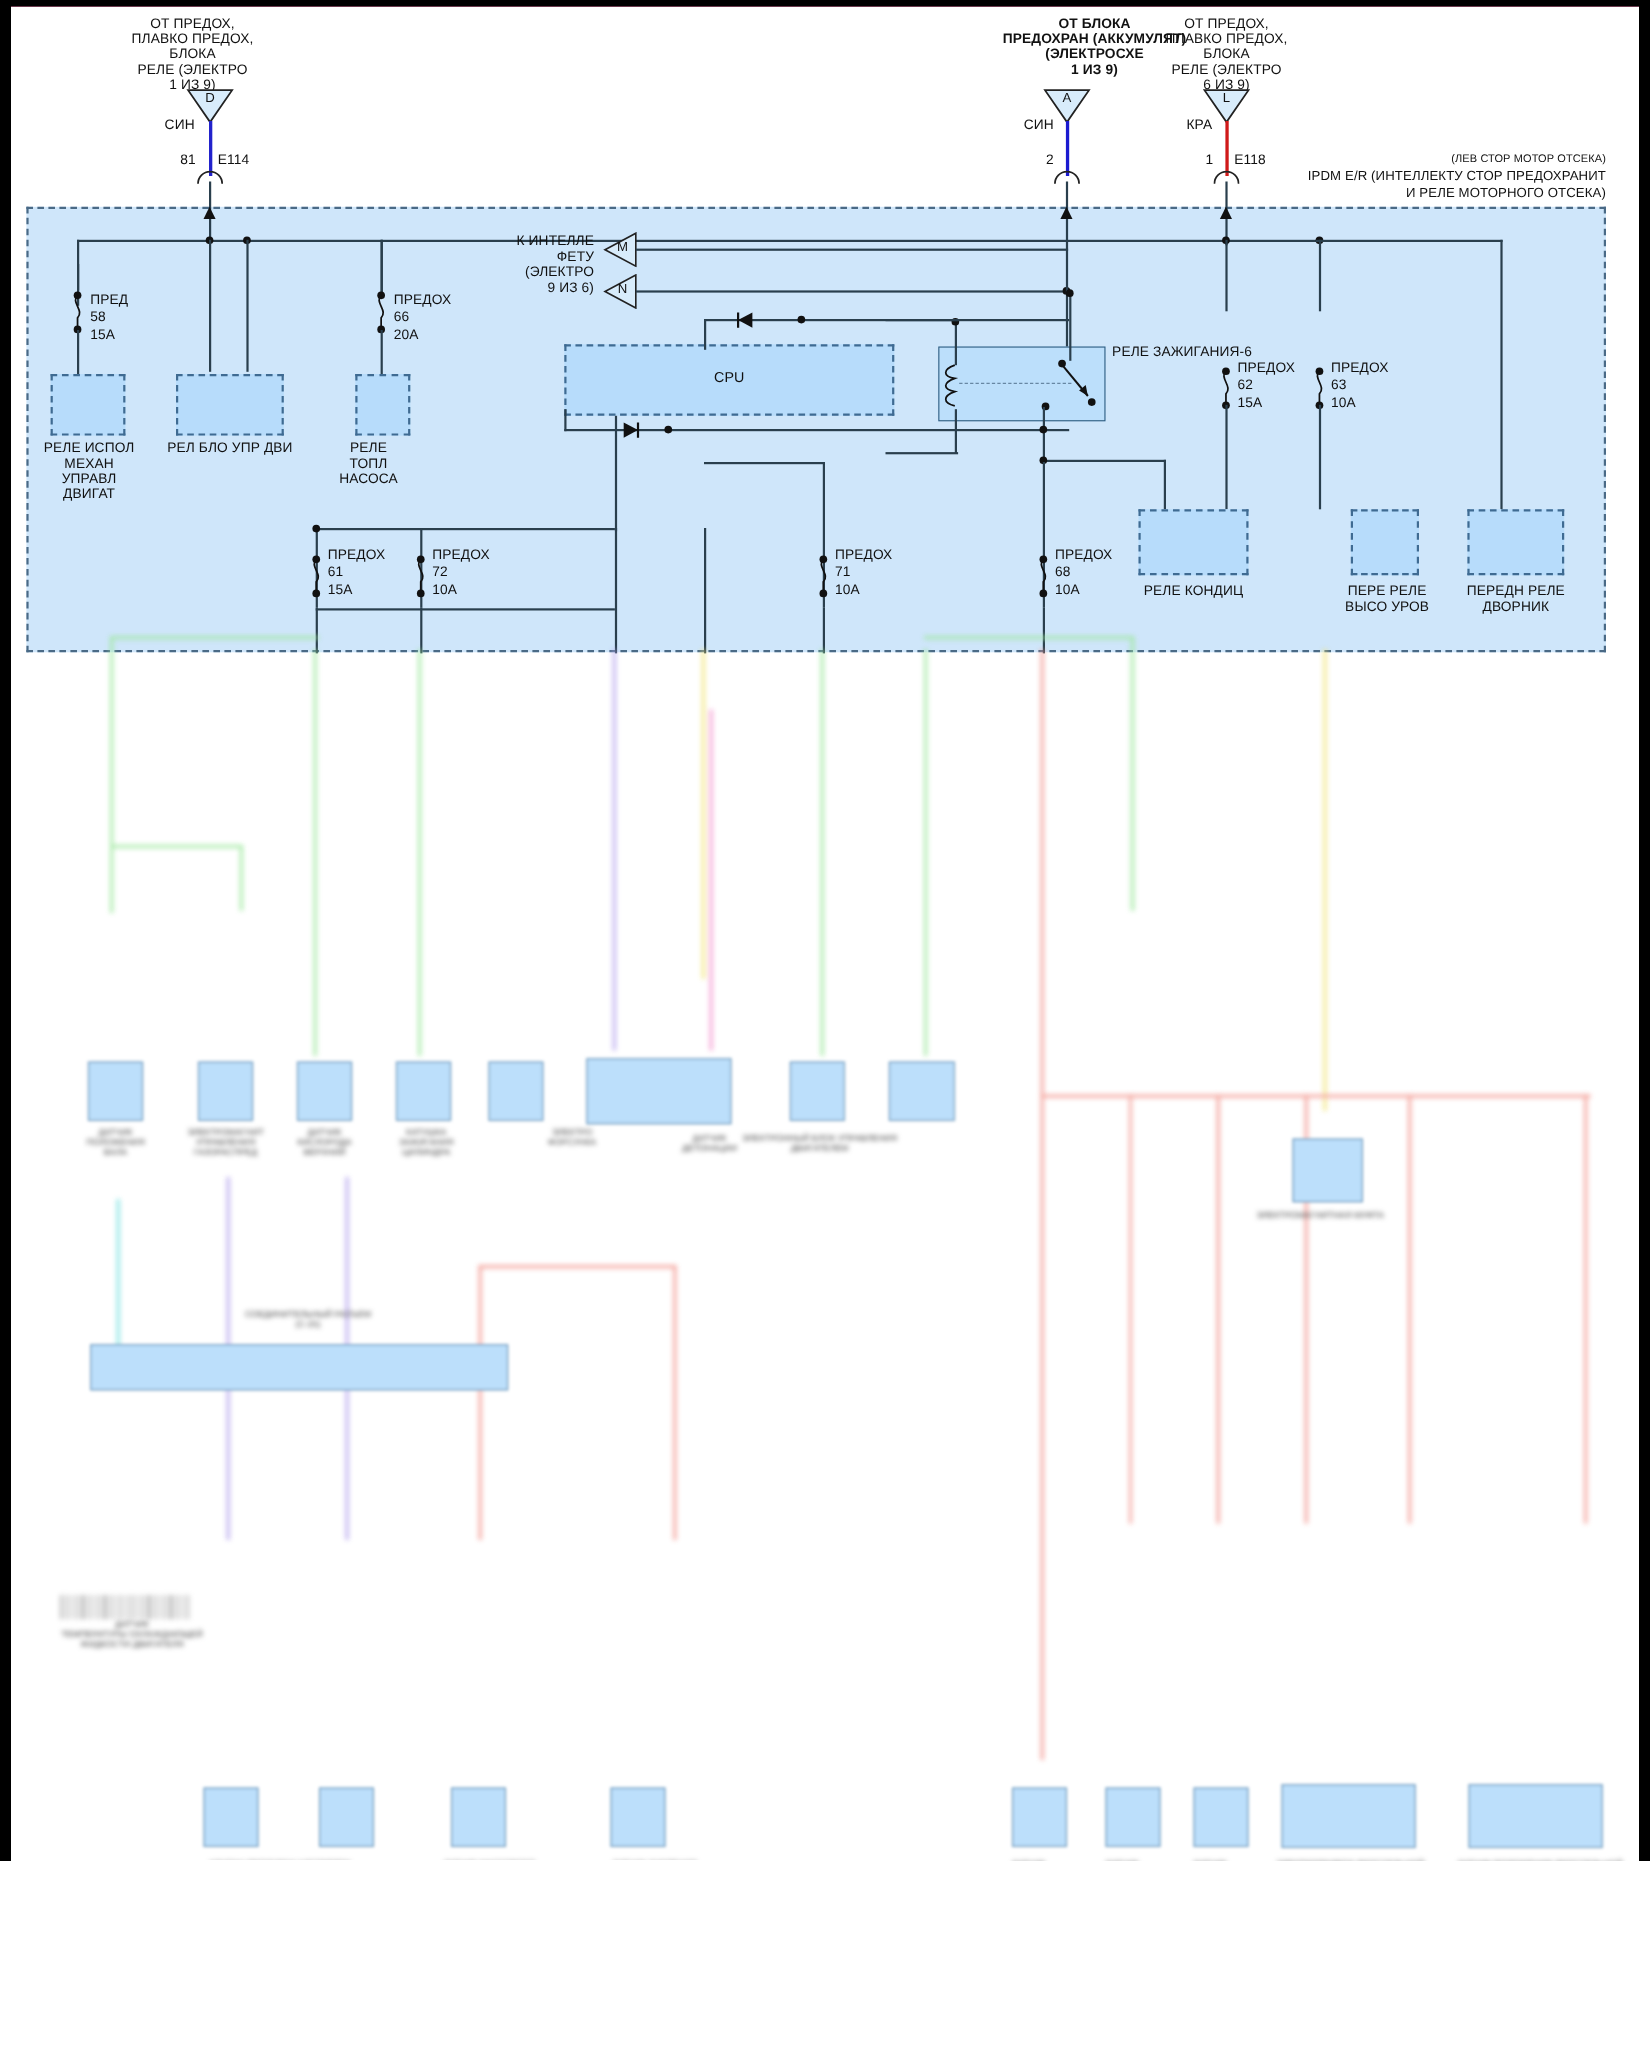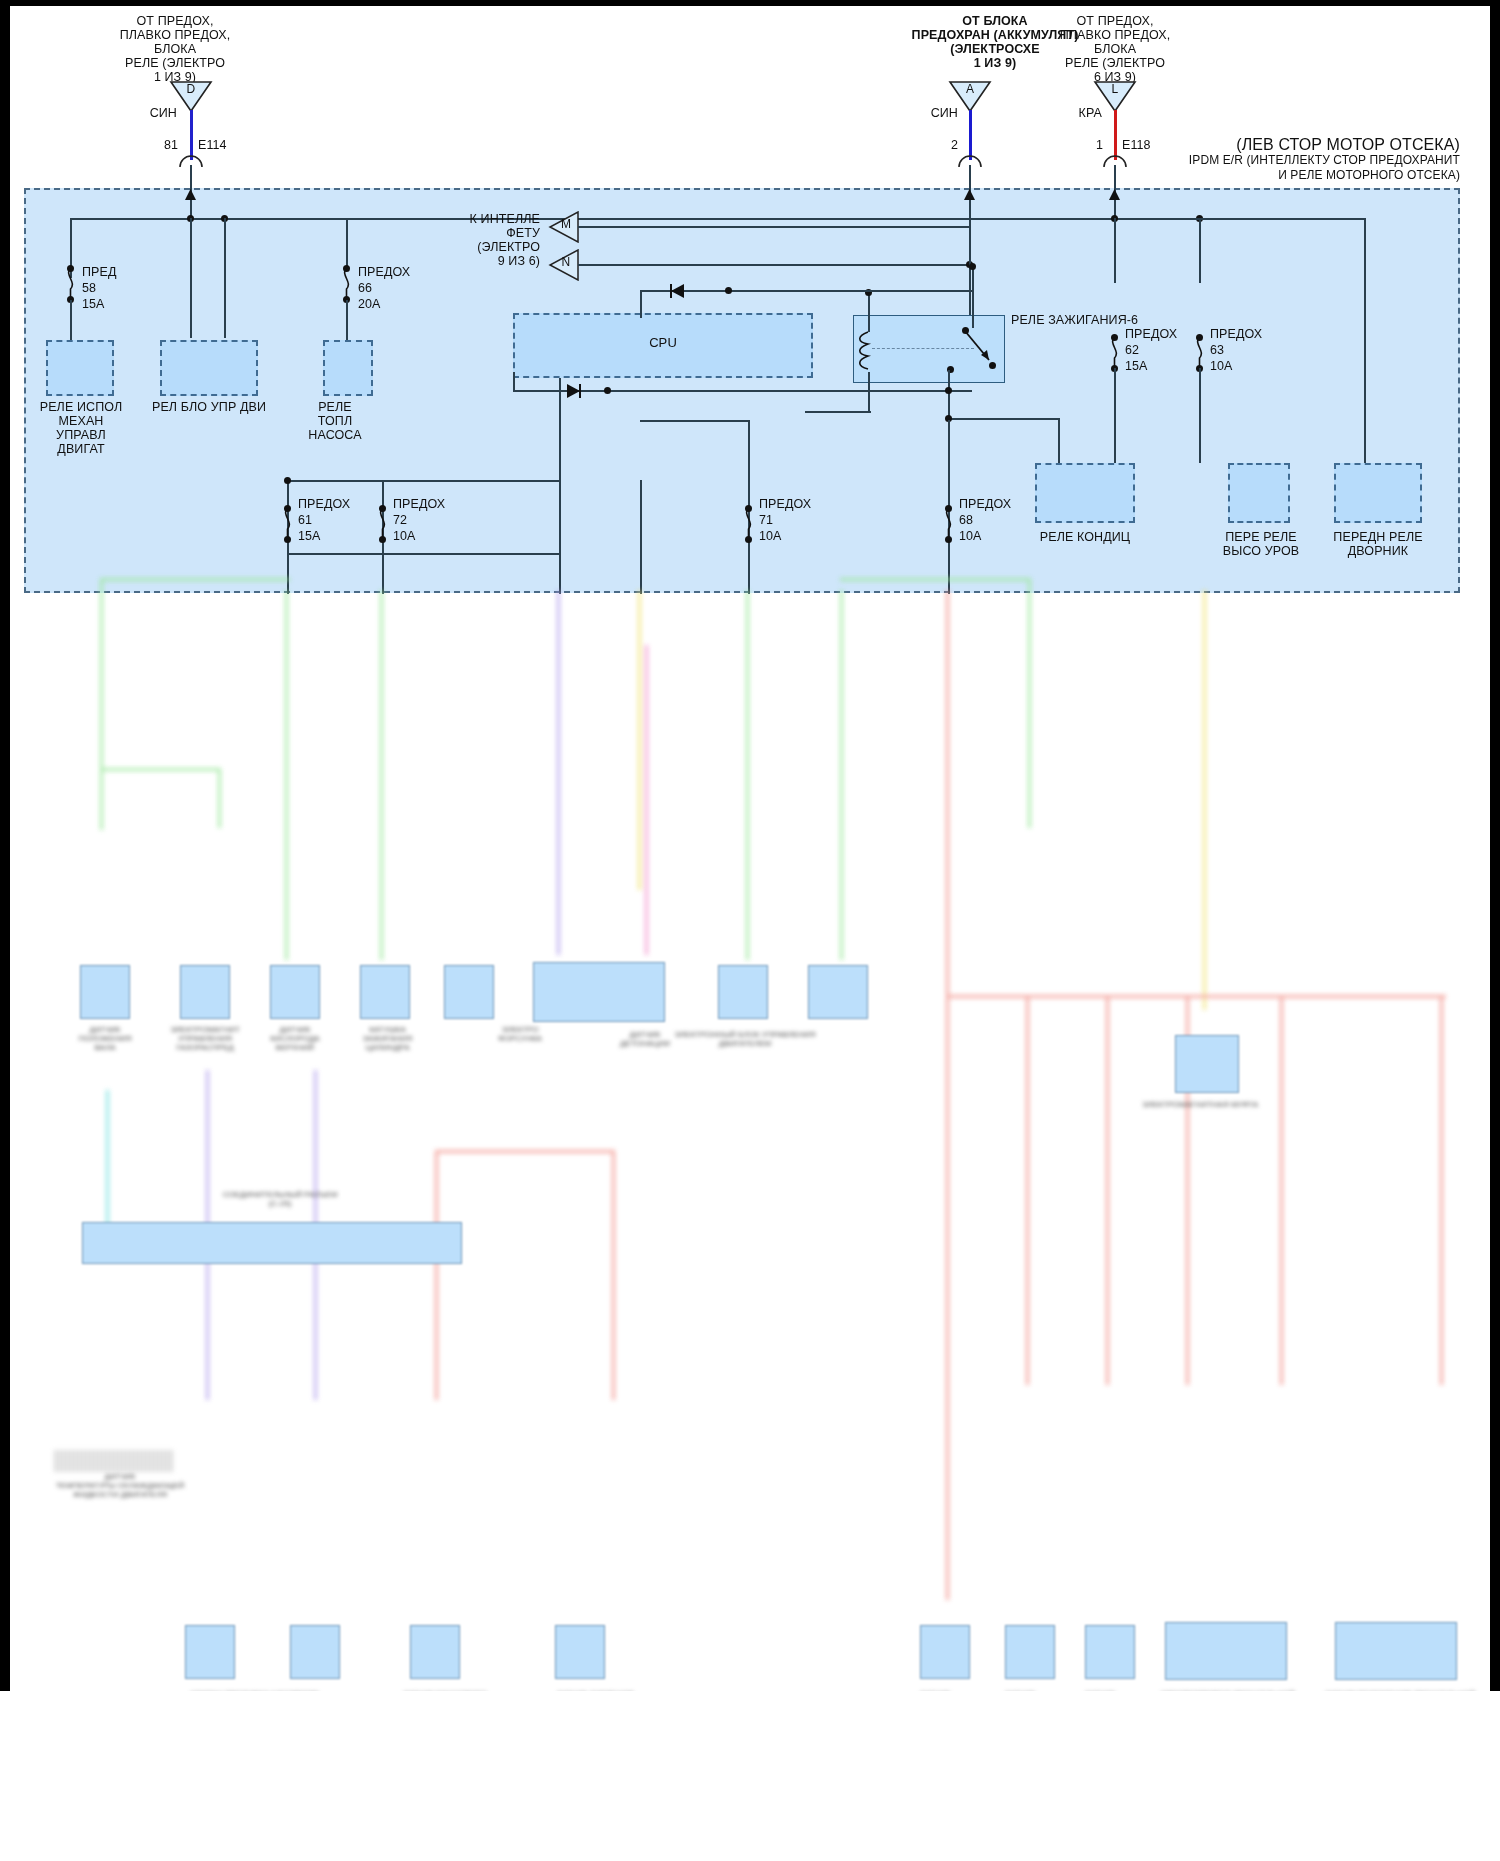--- a/index.html
+++ b/index.html
@@ -108,21 +108,21 @@
   <div class="cw" style="left:1113.5px;top:110px;height:50px;background:#d01a1a;"></div>
   <div class="lbl right" style="left:1030px;top:106px;width:72px;">КРА</div>
   <div class="lbl right" style="left:1065px;top:138px;width:38px;">1</div>
   <div class="lbl left" style="left:1122px;top:138px;width:64px;">E118</div>
   <div style="position:absolute;left:1103px;top:155px;">
     <svg width="24" height="14">
         <path d="M1,12 A11,11 0 0 1 23,12" fill="none" stroke="#222" stroke-width="1.6"></path>
       </svg>
   </div>
 
-  <div class="lbl right" style="left:1000px;top:138px;width:460px;font-size:16px;">(ЛЕВ СТОР МОТОР ОТСЕКА)</div>
+  <div class="lbl right" style="left:1000px;top:138px;width:460px;font-size:10px;">(ЛЕВ СТОР МОТОР ОТСЕКА)</div>
   <div class="lbl right" style="left:1000px;top:153px;width:460px;font-size:12px;">IPDM E/R (ИНТЕЛЛЕКТУ СТОР ПРЕДОХРАНИТ</div>
   <div class="lbl right" style="left:1000px;top:168px;width:460px;font-size:12px;">И РЕЛЕ МОТОРНОГО ОТСЕКА)</div>
 
   <div class="module" style="left:24px;top:188px;width:1436px;height:405px;"></div>
 
   <div class="wire wh" style="left:70px;top:218px;width:1130px;"></div>
   <div class="wire wv" style="left:70px;top:218px;height:60px;"></div>
 
   <div class="wire wv" style="left:190px;top:165px;height:56px;"></div>
   <div style="position:absolute;left:184px;top:188px;">

